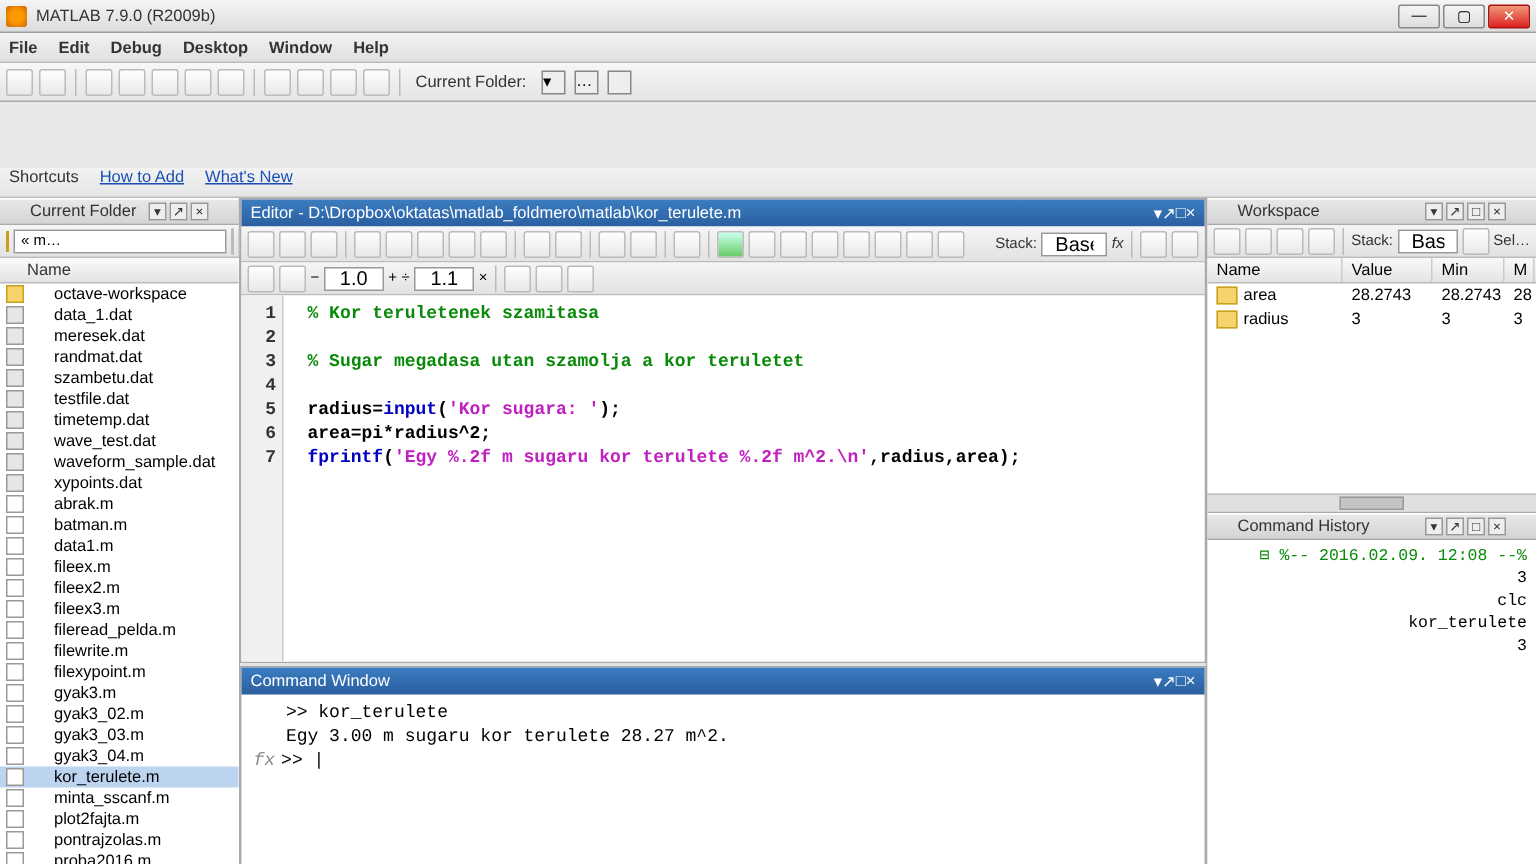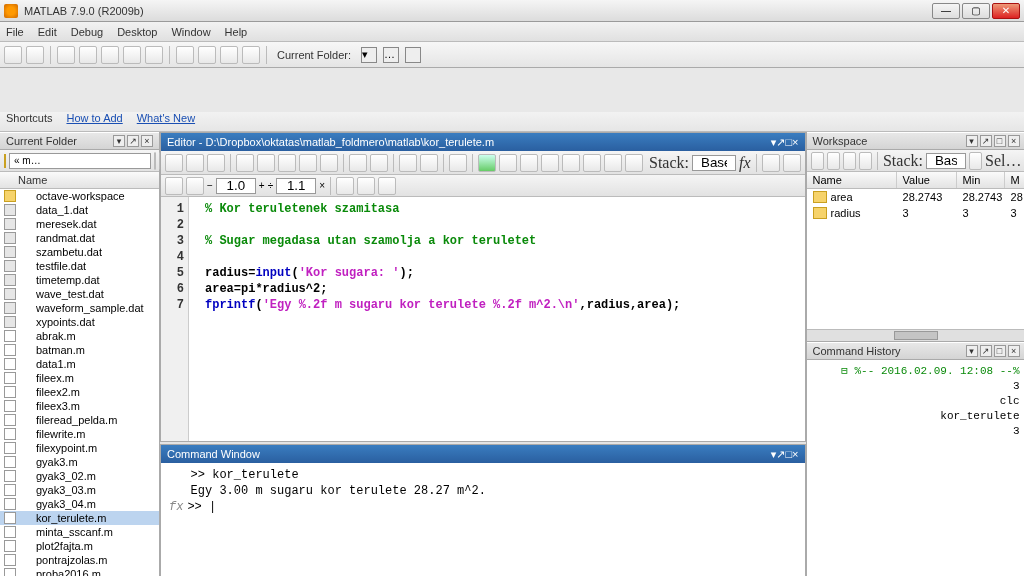--- a/index.html
+++ b/index.html
@@ -5,36 +5,36 @@
   * { box-sizing: border-box; margin: 0; padding: 0; }
   html, body { width: 1024px; height: 576px; overflow: hidden; font-family: Tahoma, Arial, sans-serif; font-size: 11px; background: #e8e8e8; }
   
   .titlebar { height: 22px; background: linear-gradient(#f5f5f5,#dcdcdc); display: flex; align-items: center; padding: 0 4px; border-bottom: 1px solid #9a9a9a; }
   .titlebar .logo { width: 14px; height: 14px; background: radial-gradient(circle,#f90 40%,#c60 100%); border-radius: 2px; margin-right: 6px; }
   .titlebar .title { flex: 1; color: #333; }
   .winbtns { display: flex; gap: 2px; }
   .winbtn { width: 28px; height: 16px; border: 1px solid #888; background: linear-gradient(#f5f5f5,#ddd); border-radius: 2px; font-size: 10px; display:flex;align-items:center;justify-content:center; }
   .winbtn.close { background: linear-gradient(#e97,#d22); color:#fff; border-color:#a11; }
   .menubar { height: 20px; background: linear-gradient(#f2f2f2,#e0e0e0); display: flex; align-items: center; padding: 0 6px; border-bottom: 1px solid #bbb; }
-  .menubar span { margin-right: 14px; color:#333; }
+  .menubar span { margin-right: 14px; color:#333;font-weight:bold; }
   .toolbar { height: 26px; background: linear-gradient(#f7f7f7,#e5e5e5); display: flex; align-items: center; padding: 0 4px; border-bottom: 1px solid #aaa; gap:4px; }
   .tbtn { width: 18px; height: 18px; border: 1px solid #bbb; background: linear-gradient(#fff,#e8e8e8); border-radius: 2px; }
   .sep { width:1px; height:18px; background:#bbb; margin:0 2px; }
   .cf-label { color:#333; margin: 0 4px; }
   .cf-input { flex:1; max-width:360px; height:18px; border:1px solid #888; background:#fff; padding:0 4px; }
   .cf-btn { width:16px;height:16px;border:1px solid #888;background:#eee;margin-left:2px; }
   .shortcuts { height: 20px; background: linear-gradient(#f2f2f2,#e6e6e6); display:flex; align-items:flex-start; padding:0 6px; border-bottom:1px solid #bbb; gap:14px;margin-top:44px; }
   .shortcuts .link { color:#1a4fb3; text-decoration:underline; }
   .shortcuts .plain { color:#333; }
   
   .main { display:flex; height: calc(100% - 22px - 20px - 26px - 20px - 16px); }
   .col-left { width:160px; border-right:1px solid #aaa; background:#f0f0f0; display:flex; flex-direction:column; }
   .col-mid { flex:1; display:flex; flex-direction:column; background:#e4e4e4; }
   .col-right { width:220px; border-left:1px solid #aaa; background:#f0f0f0; display:flex; flex-direction:column; }
-  .panel-title { height:18px; background: linear-gradient(#e8e8e8,#d4d4d4); border-bottom:1px solid #aaa; border-top:1px solid #fff; display:flex; align-items:center; padding:0 6px; color:#333; font-weight:normal; }
+  .panel-title { height:18px; background: linear-gradient(#e8e8e8,#d4d4d4); border-bottom:1px solid #aaa; border-top:1px solid #fff; display:flex; align-items:center; padding:0 20px; color:#333; font-weight:normal; }
   .panel-title .spacer { flex:1; }
   .panel-title .pbtn { width:12px;height:12px;border:1px solid #999;background:#eee;margin-left:2px;font-size:9px;display:flex;align-items:center;justify-content:center; }
   .panel-tools { height:22px; background:linear-gradient(#f5f5f5,#e2e2e2); border-bottom:1px solid #bbb; display:flex; align-items:center; padding:0 4px; gap:3px; }
   .addr { flex:1; height:16px; border:1px solid #999; background:#fff; padding:0 4px; font-size:10px; }
   .addr-icon { width:14px;height:14px;background:#f6d36b;border:1px solid #c9a020; }
   .filelist { flex:1; background:#fff; overflow:auto; }
   .filelist .hdr { position:sticky; top:0; background:linear-gradient(#fafafa,#e3e3e3); border-bottom:1px solid #bbb; padding:2px 18px; color:#333; }
   .file-row { display:flex; align-items:center; padding:1px 4px; gap:20px; }
   .file-row.sel { background:#bcd4ef; }
   .ficon { width:12px;height:12px;border:1px solid #999;background:#fff; }
@@ -73,21 +73,21 @@
   .ws-c3 { width:48px; }
   .ws-c4 { width:20px; }
   .var-icon { width:12px;height:12px;background:#f6d36b;border:1px solid #c9a020; }
   
   .ch-body { flex:1; background:#fff; font-family:Liberation Mono, monospace; font-size:11px; padding:4px 6px;text-align:right; }
   .ch-body .ts { color:#0a8a0a; }
   .ch-body div { line-height:15px; white-space:pre; }
   .col-right-top { height:210px; display:flex; flex-direction:column; border-bottom:1px solid #aaa; }
   .col-right-bot { flex:1; display:flex; flex-direction:column; }
   .stack-combo { height:16px; border:1px solid #999; background:#fff; padding:0 8px; }
-  .tool-label { color:#333; font-size:16px;font-family:Liberation Serif, serif; }
+  .tool-label { color:#333; font-size:10px; }
   .scroll-h { height:12px; background:#e0e0e0; border-top:1px solid #bbb; position:relative; }
   .scroll-h .thumb { position:absolute; left:40%; width:20%; top:1px; bottom:1px; background:#c4c4c4; border:1px solid #999; }
   
   .statusbar { height:16px; background:linear-gradient(#f2f2f2,#dcdcdc); border-top:1px solid #aaa; display:flex; align-items:center; padding:0 6px; font-size:10px; color:#333; }
   .statusbar .spacer { flex:1; }
   .start-btn { height:14px; border:1px solid #aaa; background:linear-gradient(#fafafa,#e0e0e0); padding:0 6px; border-radius:2px; }
 </style>
 </head>
 <body>
 

